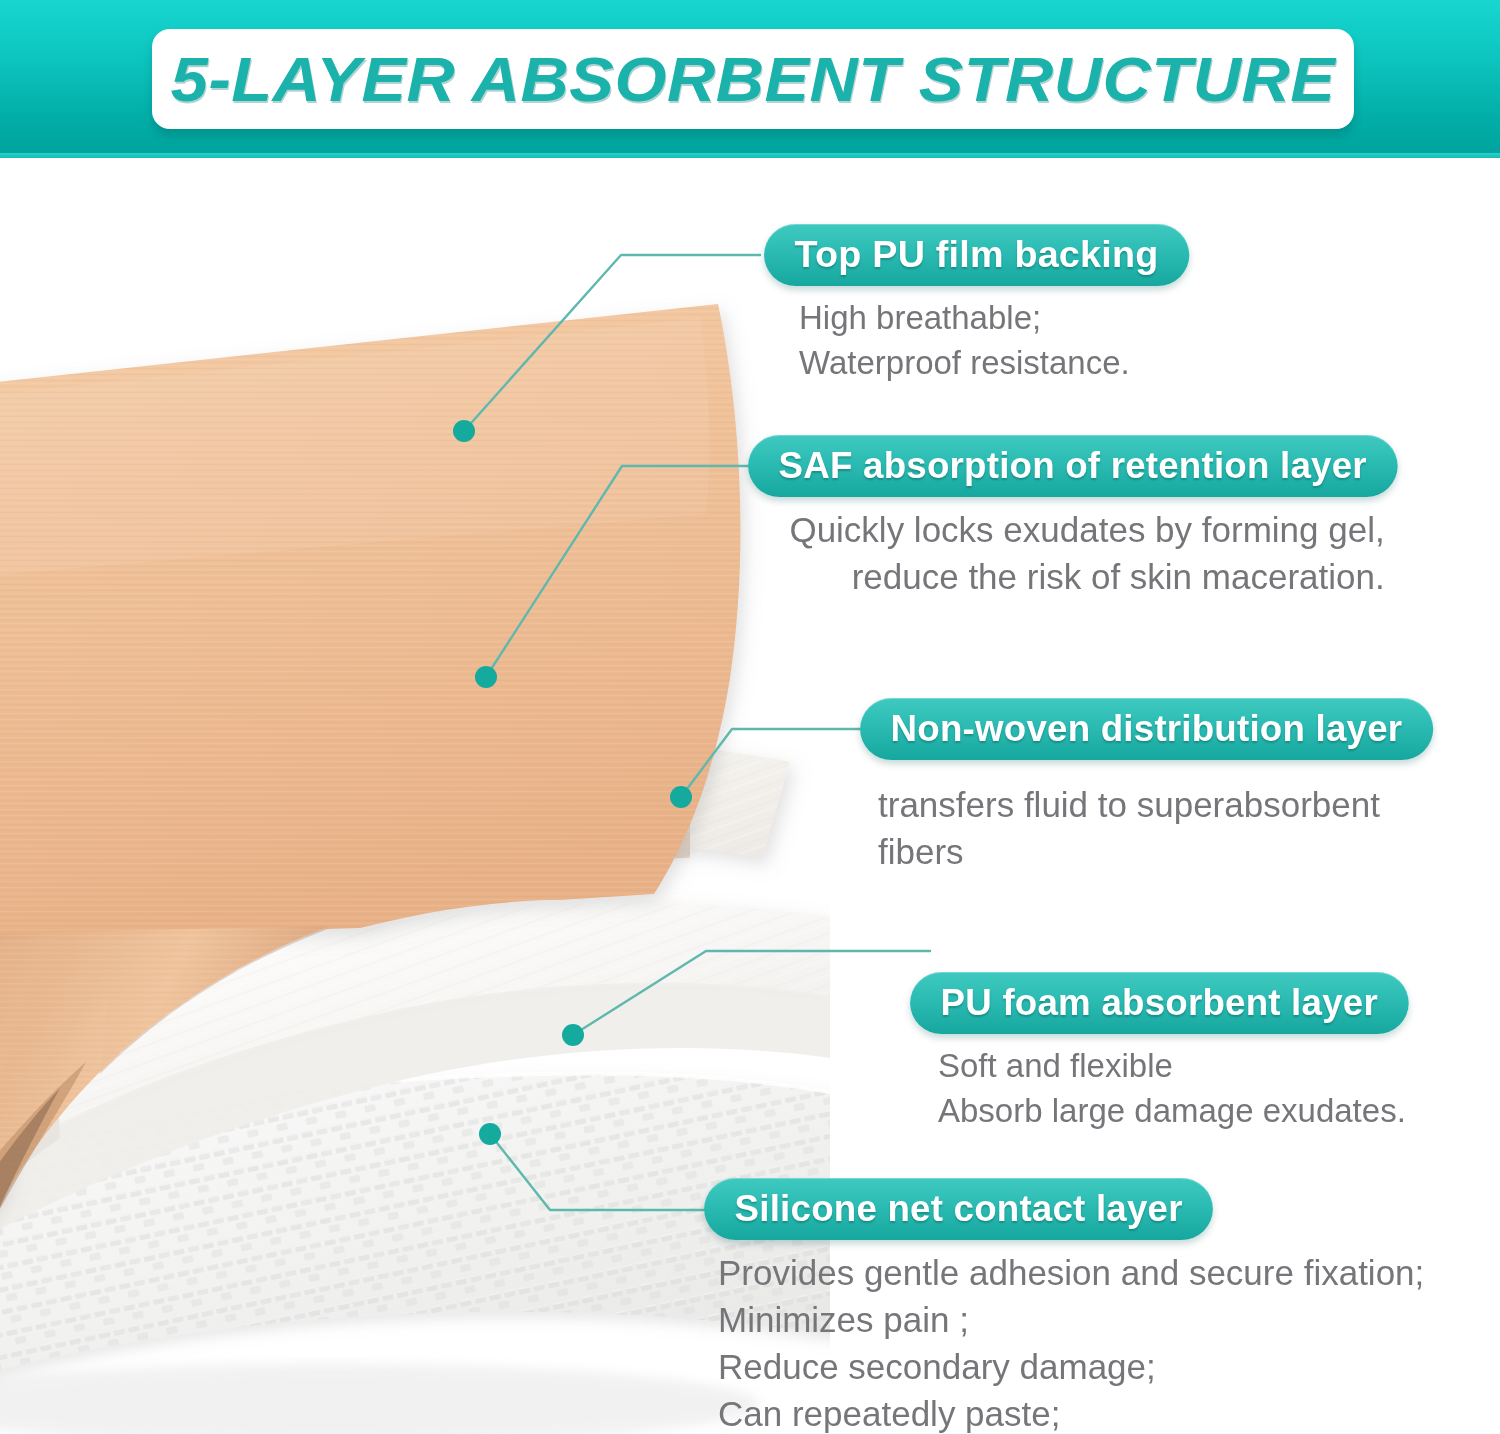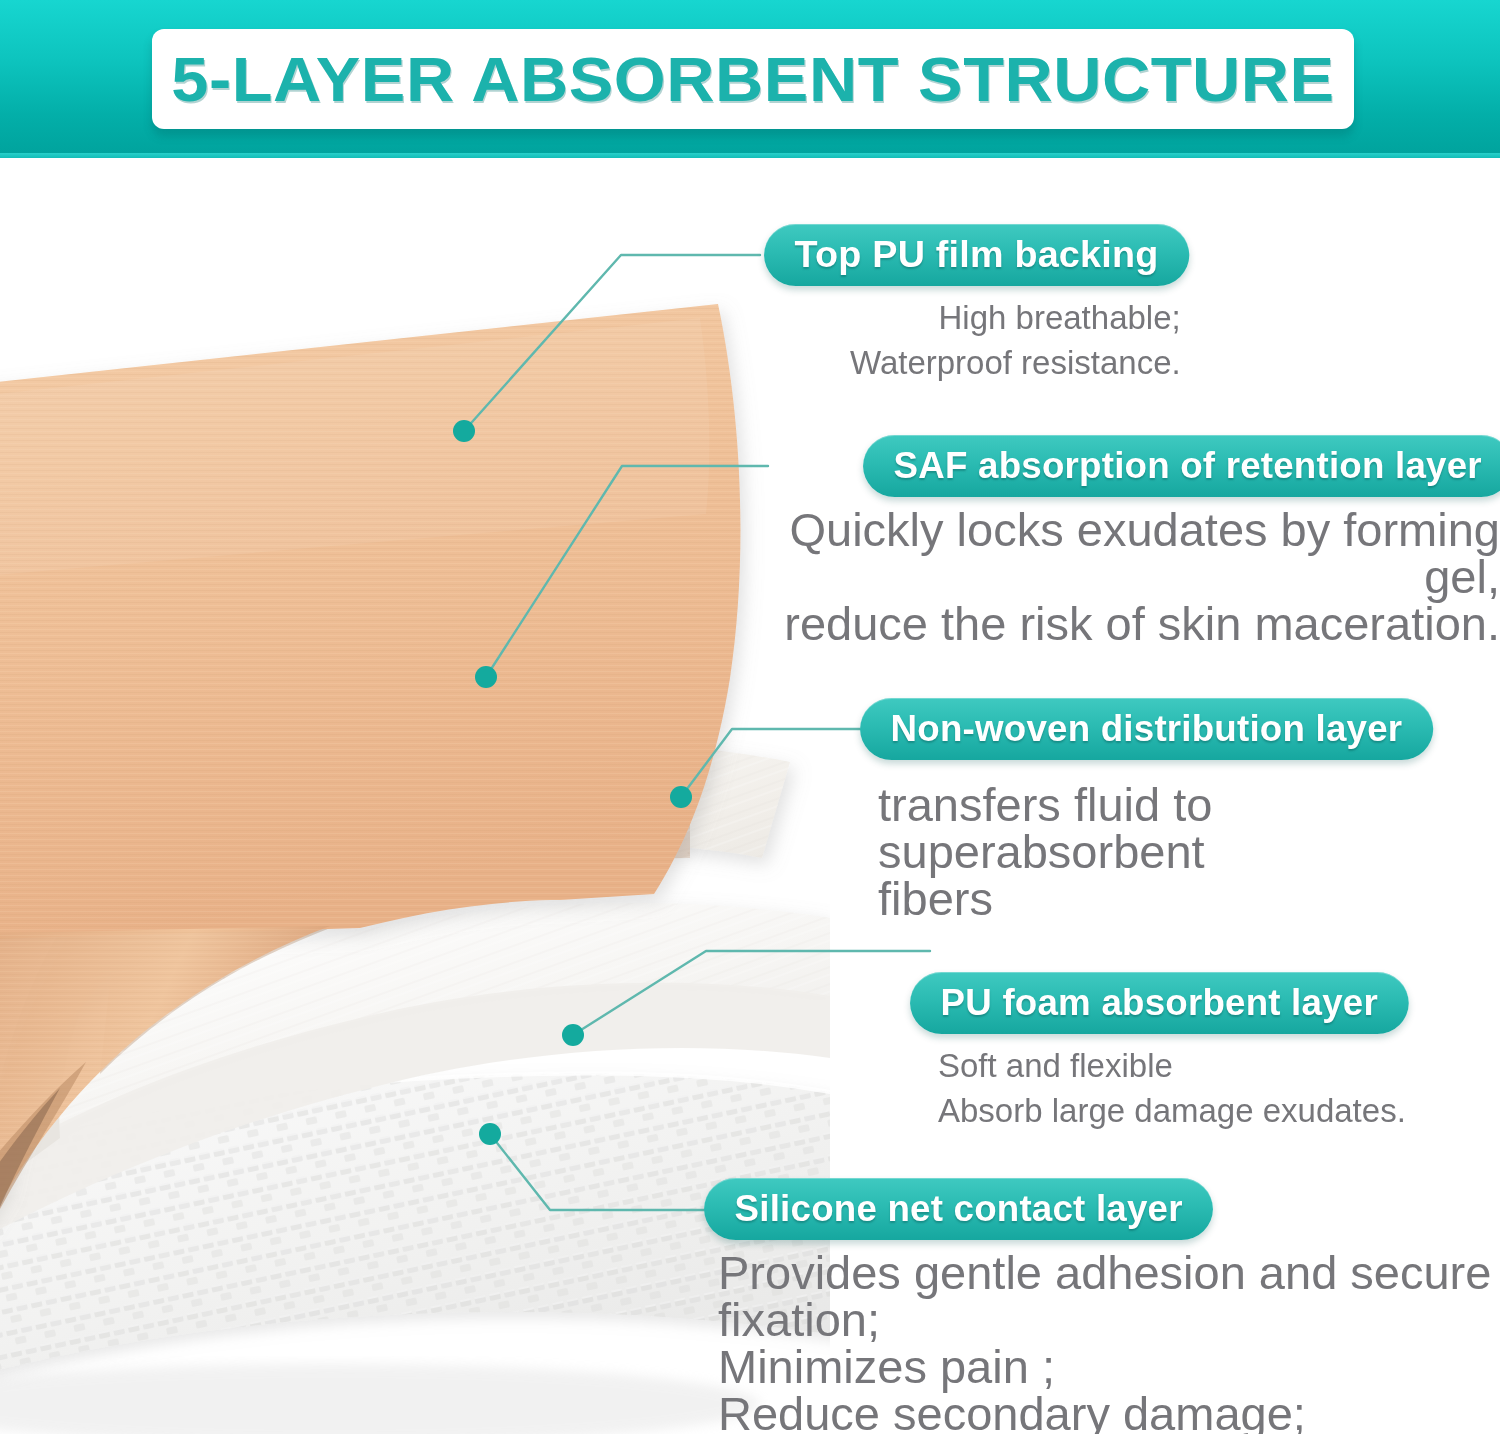--- a/index.html
+++ b/index.html
@@ -17,22 +17,23 @@
     position:absolute;left:0;top:0;width:1500px;height:158px;
     background:linear-gradient(180deg,#17D6D0 0%,#0DC4BE 38%,#03AFA9 72%,#00A29C 100%);
   }
   .header-underline{
     position:absolute;left:0;top:153px;width:1500px;height:5px;
     background:linear-gradient(180deg,#2FD8D2 0%,#16C2BC 100%);
     opacity:.85;
   }
   .title-plate{
     position:absolute;left:152px;top:29px;width:1202px;height:100px;
-    background:#ffffff;border-radius:12px;
+    background:#ffffff;border-radius:18px;
     box-shadow:0 7px 10px rgba(0,70,70,.22);
+    font-style:italic;
   }
   .title-text{
     position:absolute;left:0;top:0;width:1202px;height:100px;
     display:flex;align-items:center;justify-content:center;
     font-family:"Liberation Sans Narrow","Liberation Sans",sans-serif;
     font-weight:700;
     font-size:63px;
     letter-spacing:.5px;
     color:#1CB2AC;
     transform:scaleX(1.06);
@@ -68,21 +69,21 @@
     margin-top:9px;
     color:#76767A;
     font-size:33px;
     line-height:45px;
     white-space:pre-line;
     font-family:"Liberation Sans",sans-serif;
     font-weight:400;
   }
   .desc.narrowfont{
     font-family:"Liberation Sans Narrow","Liberation Sans",sans-serif;
-    font-size:47px;
+    font-size:35px;
     line-height:47px;
   }
   
   .leaders{position:absolute;left:0;top:0;width:1500px;height:1434px;pointer-events:none;}
 </style>
 </head>
 <body>
 
 <div id="stage">
 
@@ -309,21 +310,21 @@
       <circle cx="464" cy="431" r="11"></circle>
       <circle cx="486" cy="677" r="11"></circle>
       <circle cx="681" cy="797" r="11"></circle>
       <circle cx="573" cy="1035" r="11"></circle>
       <circle cx="490" cy="1134" r="11"></circle>
     </g>
   </svg>
 
   <div class="callout" style="left:764px;top:224px;">
     <div class="pill">Top  PU film backing</div>
-    <div class="desc" style="margin-left:35px;text-align:right;">High breathable;
+    <div class="desc" style="margin-left:35px;">High breathable;
 Waterproof resistance.</div>
   </div>
 
   <div class="callout" style="left:748px;top:435px;text-align:right;">
     <div class="pill wide">SAF absorption of retention layer</div>
     <div class="desc narrowfont" style="margin-left:22px;">Quickly locks exudates by forming gel,
 reduce the risk of skin maceration.</div>
   </div>
 
   <div class="callout" style="left:860px;top:698px;">

